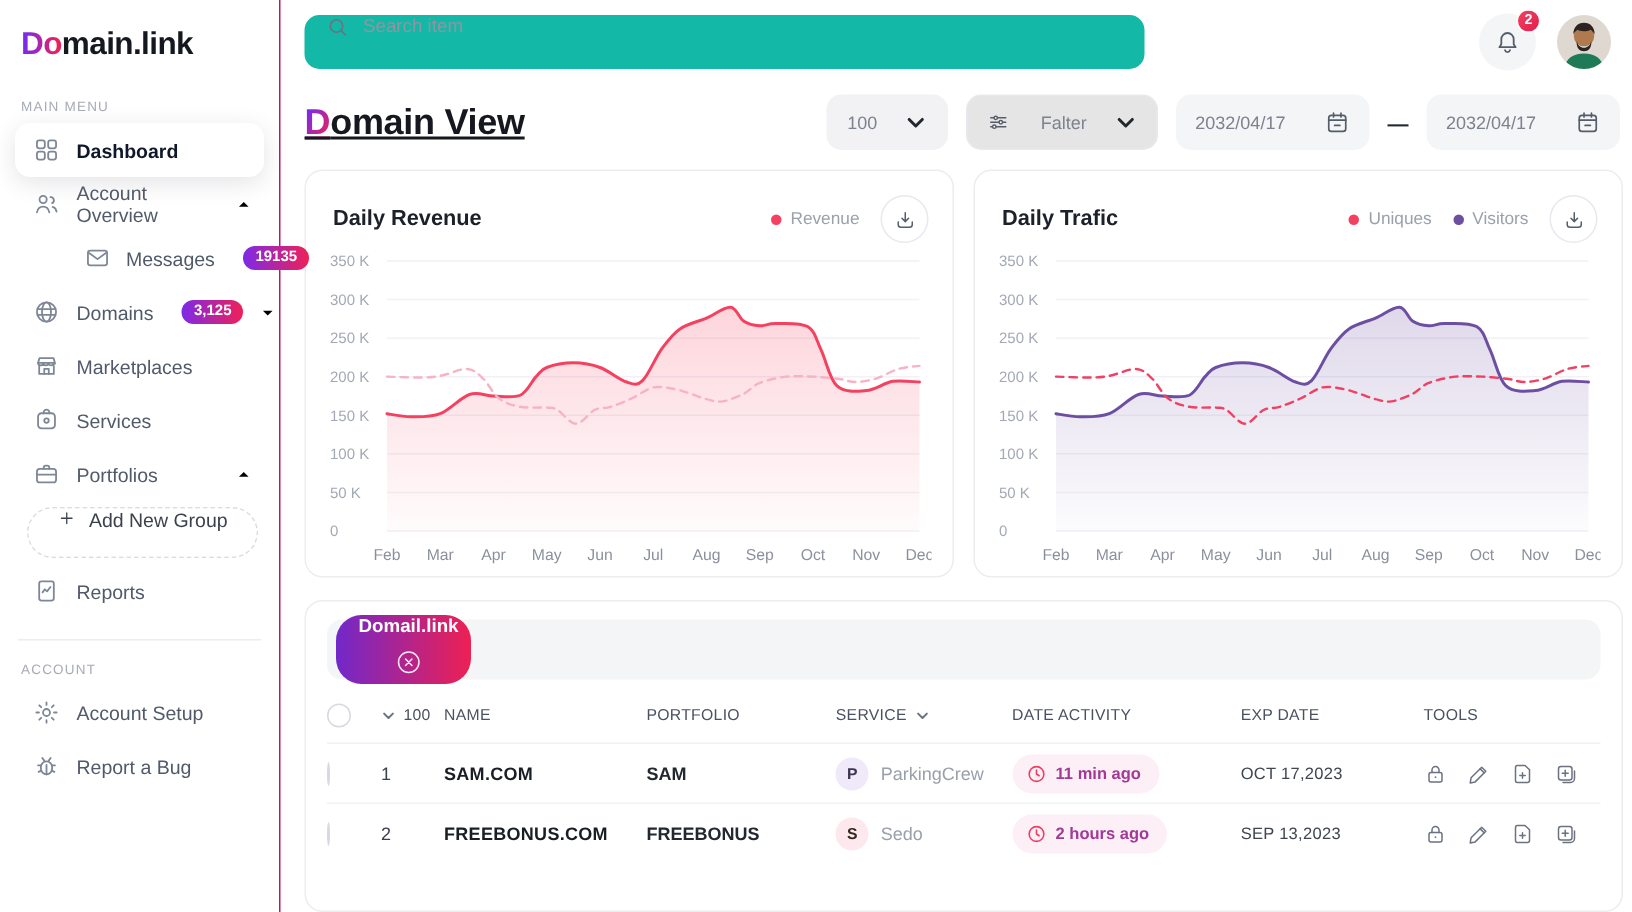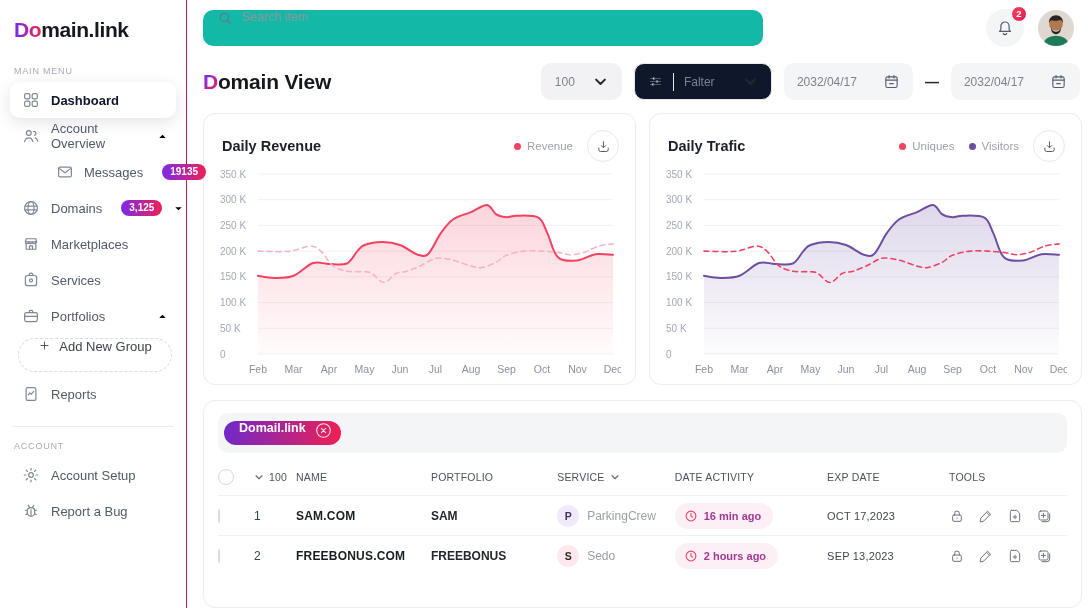--- a/index.html
+++ b/index.html
@@ -40,28 +40,28 @@
   .top-right { margin-left:auto; display:flex; align-items:center; gap:14px; }
   .bell-wrap { position:relative; width:38px; height:38px; background:#f4f5f7; border-radius:50%;
     display:flex; align-items:center; justify-content:center; cursor:pointer;}
   .bell-wrap .ic { width:18px; height:18px; color:#555d6b; }
   .notif { position:absolute; top:-3px; right:-3px; min-width:16px; height:16px; border-radius:8px;
     background:linear-gradient(135deg,#f4425f,#e01e4e); color:#fff; font-size:9.5px; font-weight:700;
     display:flex; align-items:center; justify-content:center; padding:0 4px; border:1.5px solid #fff;}
   .avatar { width:36px; height:36px; border-radius:50%; overflow:hidden; cursor:pointer; flex:none; }
 
   .page-head { display:flex; align-items:center; margin-top:8px; gap:12px; padding-right:2px;}
-  .page-title { font-size:21px; font-weight:800; color:#15181e; margin-right:auto; letter-spacing:-0.2px;}
+  .page-title { font-size:24px; font-weight:800; color:#15181e; margin-right:auto; letter-spacing:-0.2px;text-decoration:underline;}
   .page-title .grad { background:linear-gradient(120deg,#7d2ae8 20%,#ef2057 90%);
     -webkit-background-clip:text; background-clip:text; color:transparent; }
   .ctl { height:37px; border-radius:10px; display:flex; align-items:center; font-size:12px; color:#7c828e;
     cursor:pointer; }
   .ctl .ic { width:15px; height:15px; color:#555d6b;}
   .ctl-select { background:#f2f2f5; padding:0 14px; gap:18px; }
-  .ctl-filter { background:#0f172a; border:1px solid #e8e9ef; padding:0 13px; gap:10px; width:138px;}
+  .ctl-filter { background:#e5e5e5; border:1px solid #e8e9ef; padding:0 13px; gap:10px; width:128px;}
   .ctl-filter .sep { width:1px; height:18px; background:#e4e6ec; }
   .ctl-filter .chev { margin-left:auto;}
   .ctl-date { background:#f4f5f7; padding:0 13px; gap:26px; }
   .date-sep { color:#23272f; font-size:14px; font-weight:600; }
 
   
   .charts { display:flex; gap:13px; margin-top:13px; }
   .card { background:#fff; border:1px solid #ececf1; border-radius:12px; }
   .chart-card { flex:1; height:272px; padding:14px 14px 4px 14px; display:flex; flex-direction:column;}
   .chart-head { display:flex; align-items:center; gap:14px; padding:2px 2px 0 4px;}
@@ -70,22 +70,22 @@
   .legend .dot { width:7px; height:7px; border-radius:50%; }
   .dl-btn { width:32px; height:32px; border-radius:50%; border:1px solid #e8e9ef; background:#fff;
     display:flex; align-items:center; justify-content:center; cursor:pointer;}
   .dl-btn .ic { width:15px; height:15px; color:#555d6b;}
   .chart-plot { flex:1; margin-top:2px; }
 
   
   .table-card { margin-top:15px; padding:12px 14px 0 14px; flex:1; overflow:hidden;}
   .tagbar { background:#f4f5f7; border-radius:10px; height:40px; display:flex; align-items:center; padding:0 5px;}
   .tag-pill { background:linear-gradient(90deg,#7128c9,#ee2053); color:#fff; border-radius:17px;
-    height:24px; display:flex; gap:8px; padding:0 8px 0 15px; font-size:12.5px;
-    font-weight:600; margin-left:1px; cursor:pointer;}
+    height:46px; display:flex; align-items:center; gap:8px; padding:0 8px 0 15px; font-size:12.5px;
+    font-weight:600; margin-left:1px; cursor:pointer;flex-direction:column;}
   .tag-pill .ic { width:19px; height:19px; color:#fff; opacity:.9;}
   .tgrid { display:grid; grid-template-columns:36px 42px 1.55fr 1.45fr 1.35fr 1.75fr 1.4fr 118px;
     align-items:center; }
   .thead { height:36px; margin-top:6px; font-size:10.5px; color:#4a5160; letter-spacing:.2px;}
   .thead .hcell { display:flex; align-items:center; gap:5px;}
   .trow { height:40px; border-top:1px solid #f0f1f5; font-size:12px; color:#3b414c;}
   .cb { width:16px; height:16px; border:1.5px solid #d6d9e0; border-radius:50%; background:#fff; cursor:pointer;}
   .chev-s { width:10px; height:10px; color:#6b7280;}
   .cell-name { font-weight:700; color:#191d24; font-size:12px; letter-spacing:.2px;}
   .cell-portfolio { font-weight:600; color:#23272f; }
@@ -453,21 +453,21 @@
         <span class="svc">
           <span class="svc-badge p">P</span>
           <span>ParkingCrew</span>
         </span>
         <span>
           <span class="act-pill">
             <svg class="ic" viewBox="0 0 24 24" style="stroke-width:1.8">
                 <circle cx="12" cy="12" r="8.4"></circle>
                 <path d="M12 7.5V12l3 2"></path>
               </svg>
-            <span>16 min ago</span>
+            <span>11 min ago</span>
           </span>
         </span>
         <span class="cell-exp">OCT 17,2023</span>
         <span class="tools">
           <svg class="ic" viewBox="0 0 24 24" style="stroke-width:1.5">
               <rect x="5.5" y="10.5" width="13" height="9.5" rx="2"></rect>
               <path d="M8.5 10.5V8a3.5 3.5 0 017 0v2.5"></path>
               <circle cx="12" cy="15.2" r="0.9" fill="currentColor" stroke="none"></circle>
             </svg>
           <svg class="ic" viewBox="0 0 24 24" style="stroke-width:1.5">

